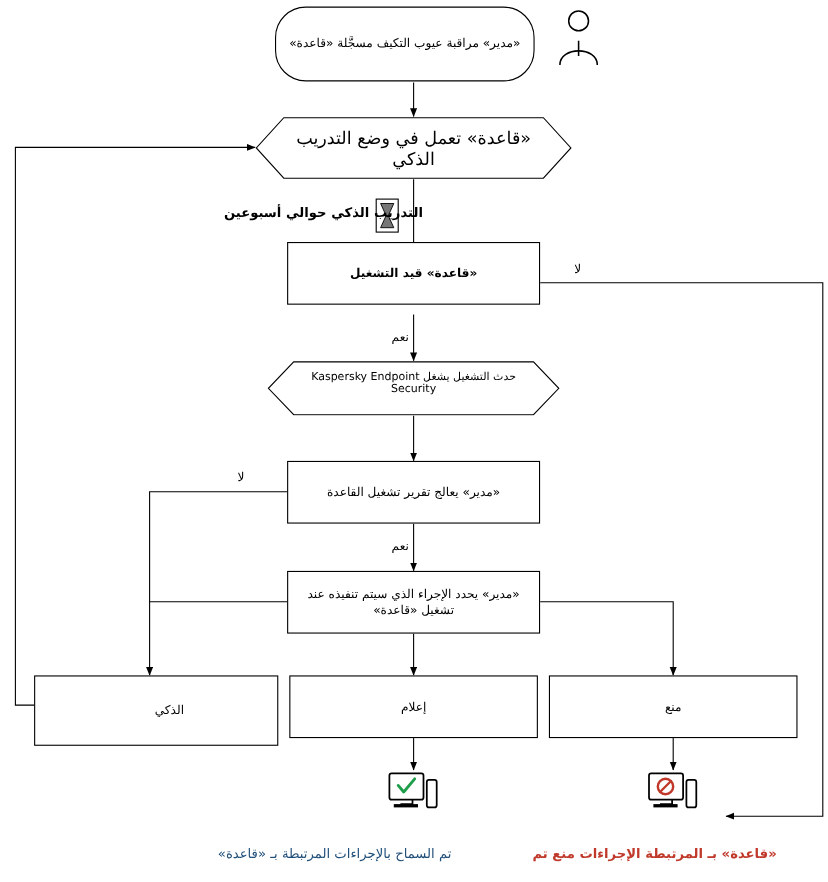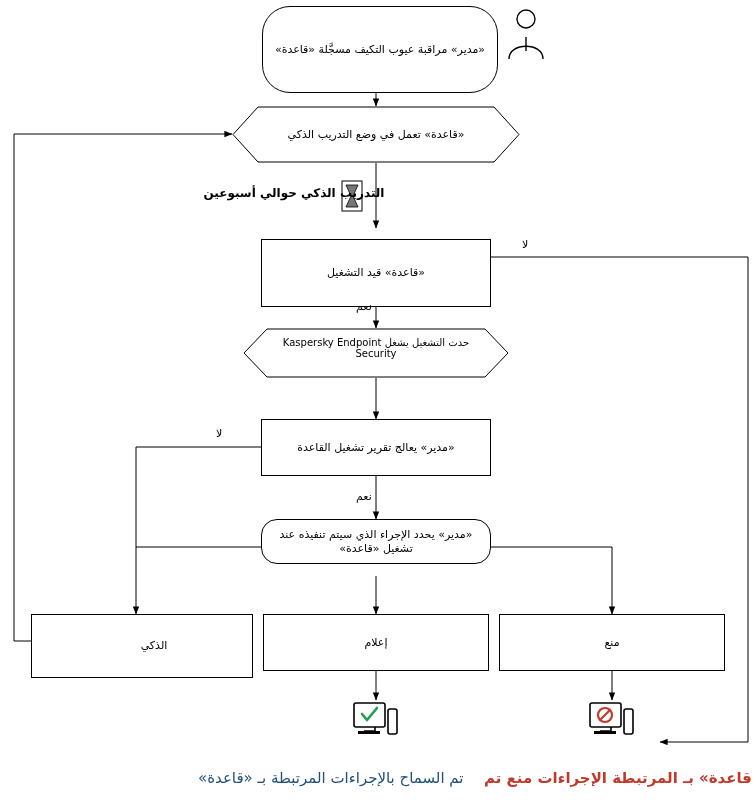--- a/index.html
+++ b/index.html
@@ -64,36 +64,36 @@
   .hexwrap .hexlabel {
     position: absolute;
     left: 0;
     top: 0;
     width: 100%;
     height: 100%;
     display: flex;
     align-items: center;
     justify-content: center;
     text-align: center;
-    font-size: 11px;
+    font-size: 16px;
     color: #000000;
     direction: rtl;
     box-sizing: border-box;
     padding: 0 26px;
   }
   .edge-label {
     position: absolute;
     font-size: 11px;
     color: #000000;
     direction: rtl;
     white-space: nowrap;
   }
   .caption {
     position: absolute;
-    font-size: 15px;
+    font-size: 12px;
     direction: rtl;
     white-space: nowrap;
   }
   .caption.blue { color: #1f4e79; }
   .caption.red  { color: #c0392b; font-weight: bold; }
   .note {
     position: absolute;
     font-size: 12px;
     color: #000000;
     direction: rtl;
@@ -138,21 +138,21 @@
       <path d="M263,547 L136,547"></path>
 
       <path d="M31,641 L14,641 L14,134 L232,134" marker-end="url(#arrow)"></path>
 
       <path d="M376,671 L376,700" marker-end="url(#arrow)"></path>
 
       <path d="M612,671 L612,700" marker-end="url(#arrow)"></path>
     </g>
   </svg>
 
-  <div class="node stadium" style="left:262px; top:6px; width:236px; height:87px;">
+  <div class="node stadium" style="left:250px; top:6px; width:236px; height:68px;">
     <span class="lbl">«مدير» مراقبة عيوب التكيف مسجَّلة «قاعدة»</span>
   </div>
 
   <div class="glyph" style="left:496px; top:6px; width:60px; height:60px;">
     <svg width="60" height="60" viewBox="0 0 60 60">
       <circle cx="30" cy="13" r="9" fill="none" stroke="#000000" stroke-width="1.4"></circle>
       <path d="M13,53 C13,36 47,36 47,53" fill="none" stroke="#000000" stroke-width="1.4"></path>
       <path d="M30,31 L30,45" fill="none" stroke="#000000" stroke-width="1.4"></path>
     </svg>
   </div>
@@ -165,42 +165,42 @@
   </div>
 
   <div class="glyph" style="left:340px; top:180px; width:24px; height:32px;">
     <svg width="24" height="32" viewBox="0 0 24 32">
       <rect x="2" y="1" width="20" height="30" fill="none" stroke="#000000" stroke-width="1"></rect>
       <path d="M6,5 L18,5 L13,16 L18,27 L6,27 L11,16 Z" fill="#777777" stroke="#000000" stroke-width="0.8"></path>
     </svg>
   </div>
   <div class="note" style="left:164px; top:186px; width:260px; text-align:center;">التدريب الذكي حوالي أسبوعين</div>
 
-  <div class="node rect" style="left:261px; top:239px; width:230px; height:68px;">
+  <div class="node rect" style="left:261px; top:220px; width:230px; height:57px;font-weight:bold;">
     <span class="lbl">«قاعدة» قيد التشغيل</span>
   </div>
 
   <div class="edge-label" style="left:522px; top:238px;">لا</div>
   <div class="edge-label" style="left:356px; top:300px;">نعم</div>
 
   <div class="hexwrap" style="left:243px; top:328px; width:266px; height:40px;">
     <svg width="266" height="50" viewBox="0 0 266 50">
       <polygon points="24,1 242,1 265,25 242,49 24,49 1,25" fill="#ffffff" stroke="#000000" stroke-width="1"></polygon>
     </svg>
     <div class="hexlabel" style="padding:0 22px; font-size:10px;">حدث التشغيل يشغل Kaspersky Endpoint Security</div>
   </div>
 
   <div class="node rect" style="left:261px; top:419px; width:230px; height:57px;">
     <span class="lbl">«مدير» يعالج تقرير تشغيل القاعدة</span>
   </div>
 
   <div class="edge-label" style="left:216px; top:427px;">لا</div>
   <div class="edge-label" style="left:356px; top:490px;">نعم</div>
 
-  <div class="node rect" style="left:261px; top:519px; width:230px; height:45px;border-radius:16px;">
+  <div class="node rect" style="left:261px; top:519px; width:230px; height:57px;">
     <span class="lbl">«مدير» يحدد الإجراء الذي سيتم تنفيذه عند تشغيل «قاعدة»</span>
   </div>
 
   <div class="node rect" style="left:31px; top:614px; width:222px; height:64px;padding-left:24px;">
     <span class="lbl">الذكي</span>
   </div>
   <div class="node rect" style="left:499px; top:614px; width:226px; height:57px;">
     <span class="lbl">منع</span>
   </div>
   <div class="node rect" style="left:263px; top:614px; width:226px; height:57px;">

